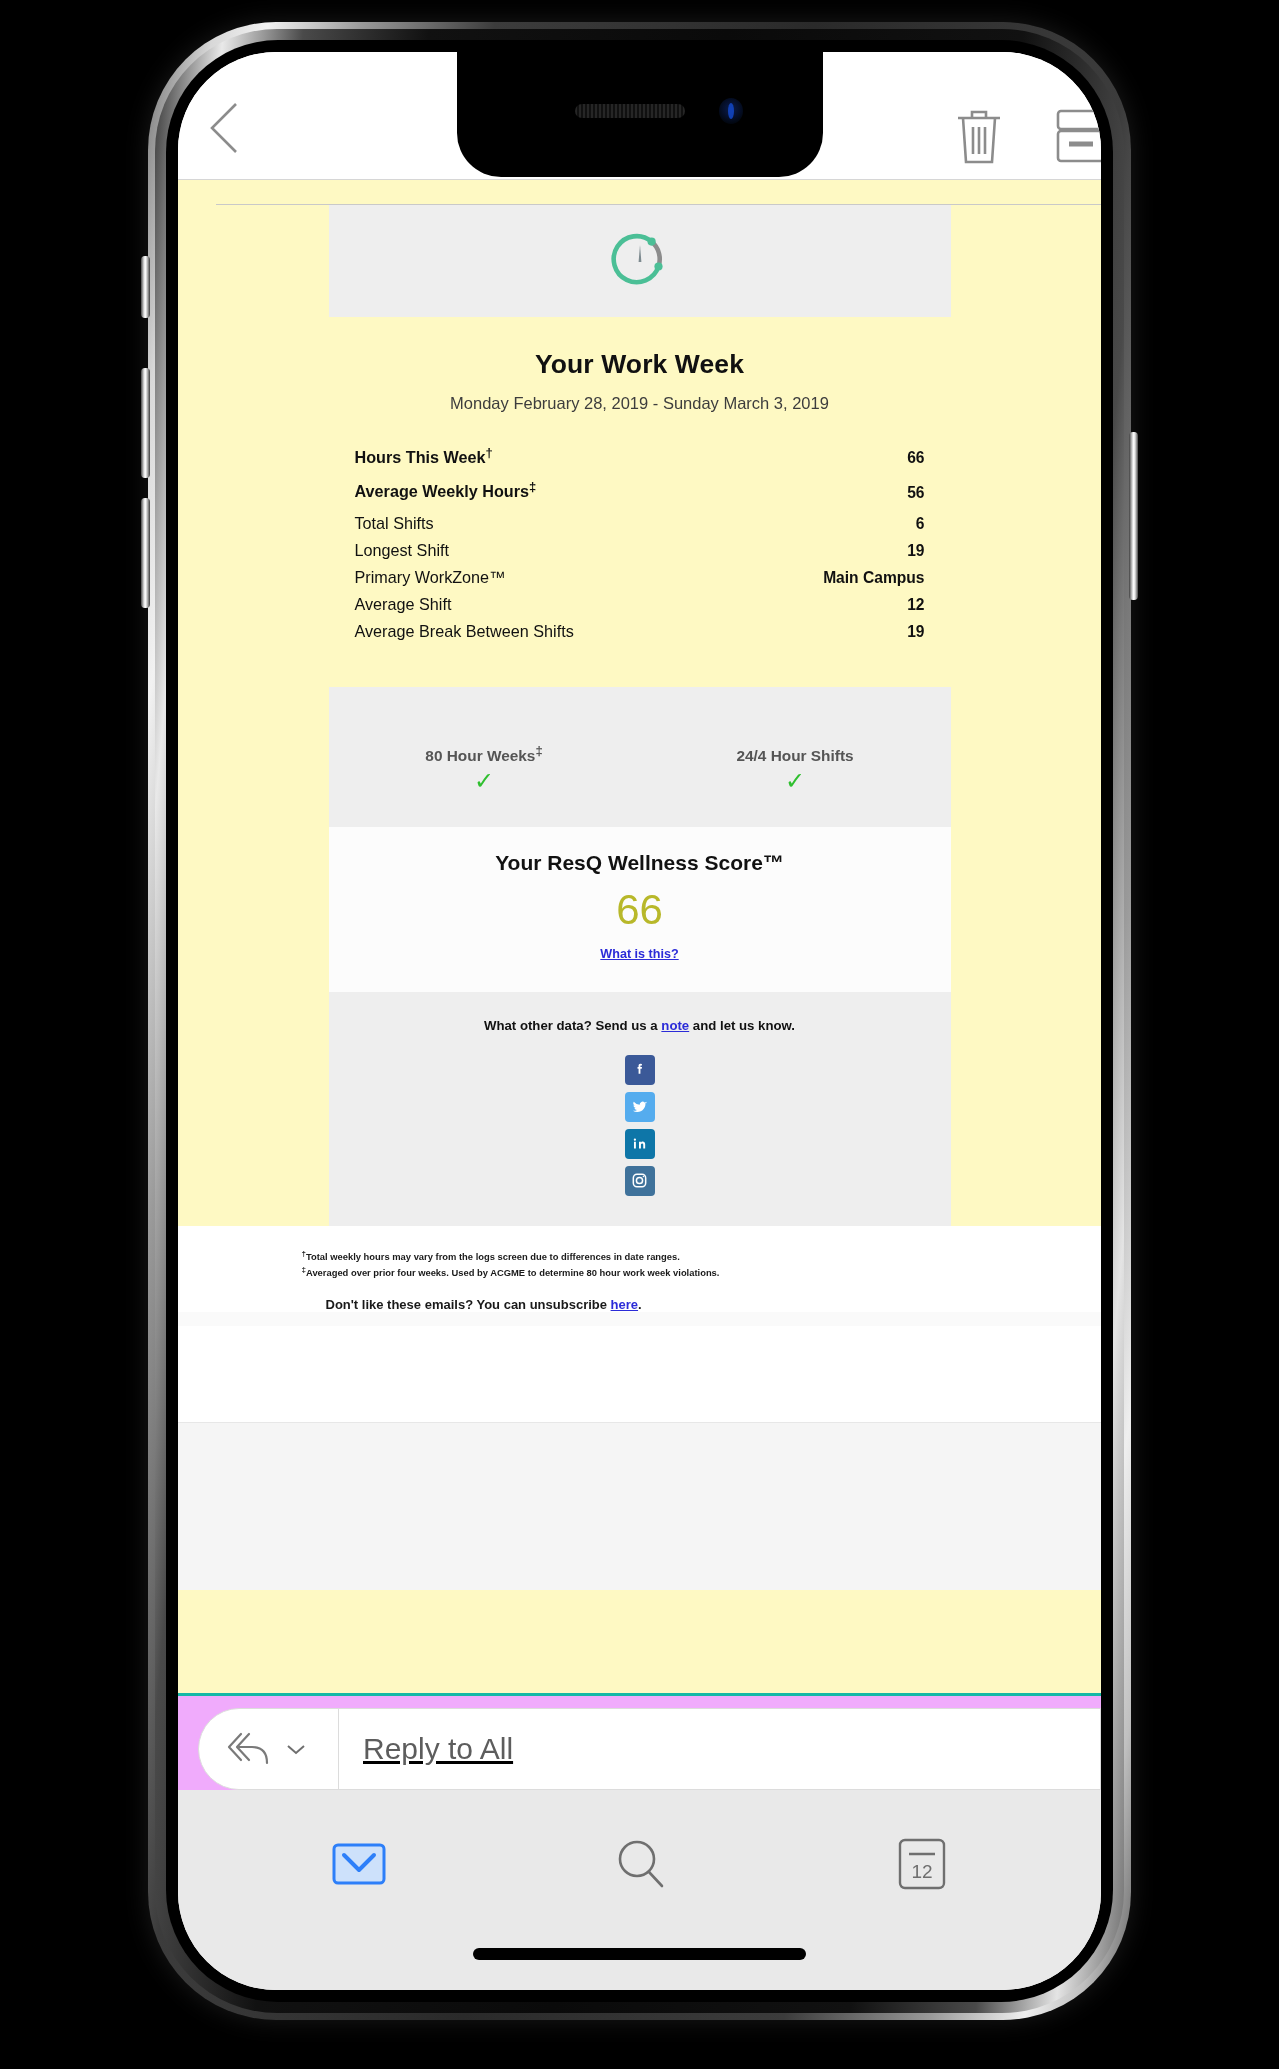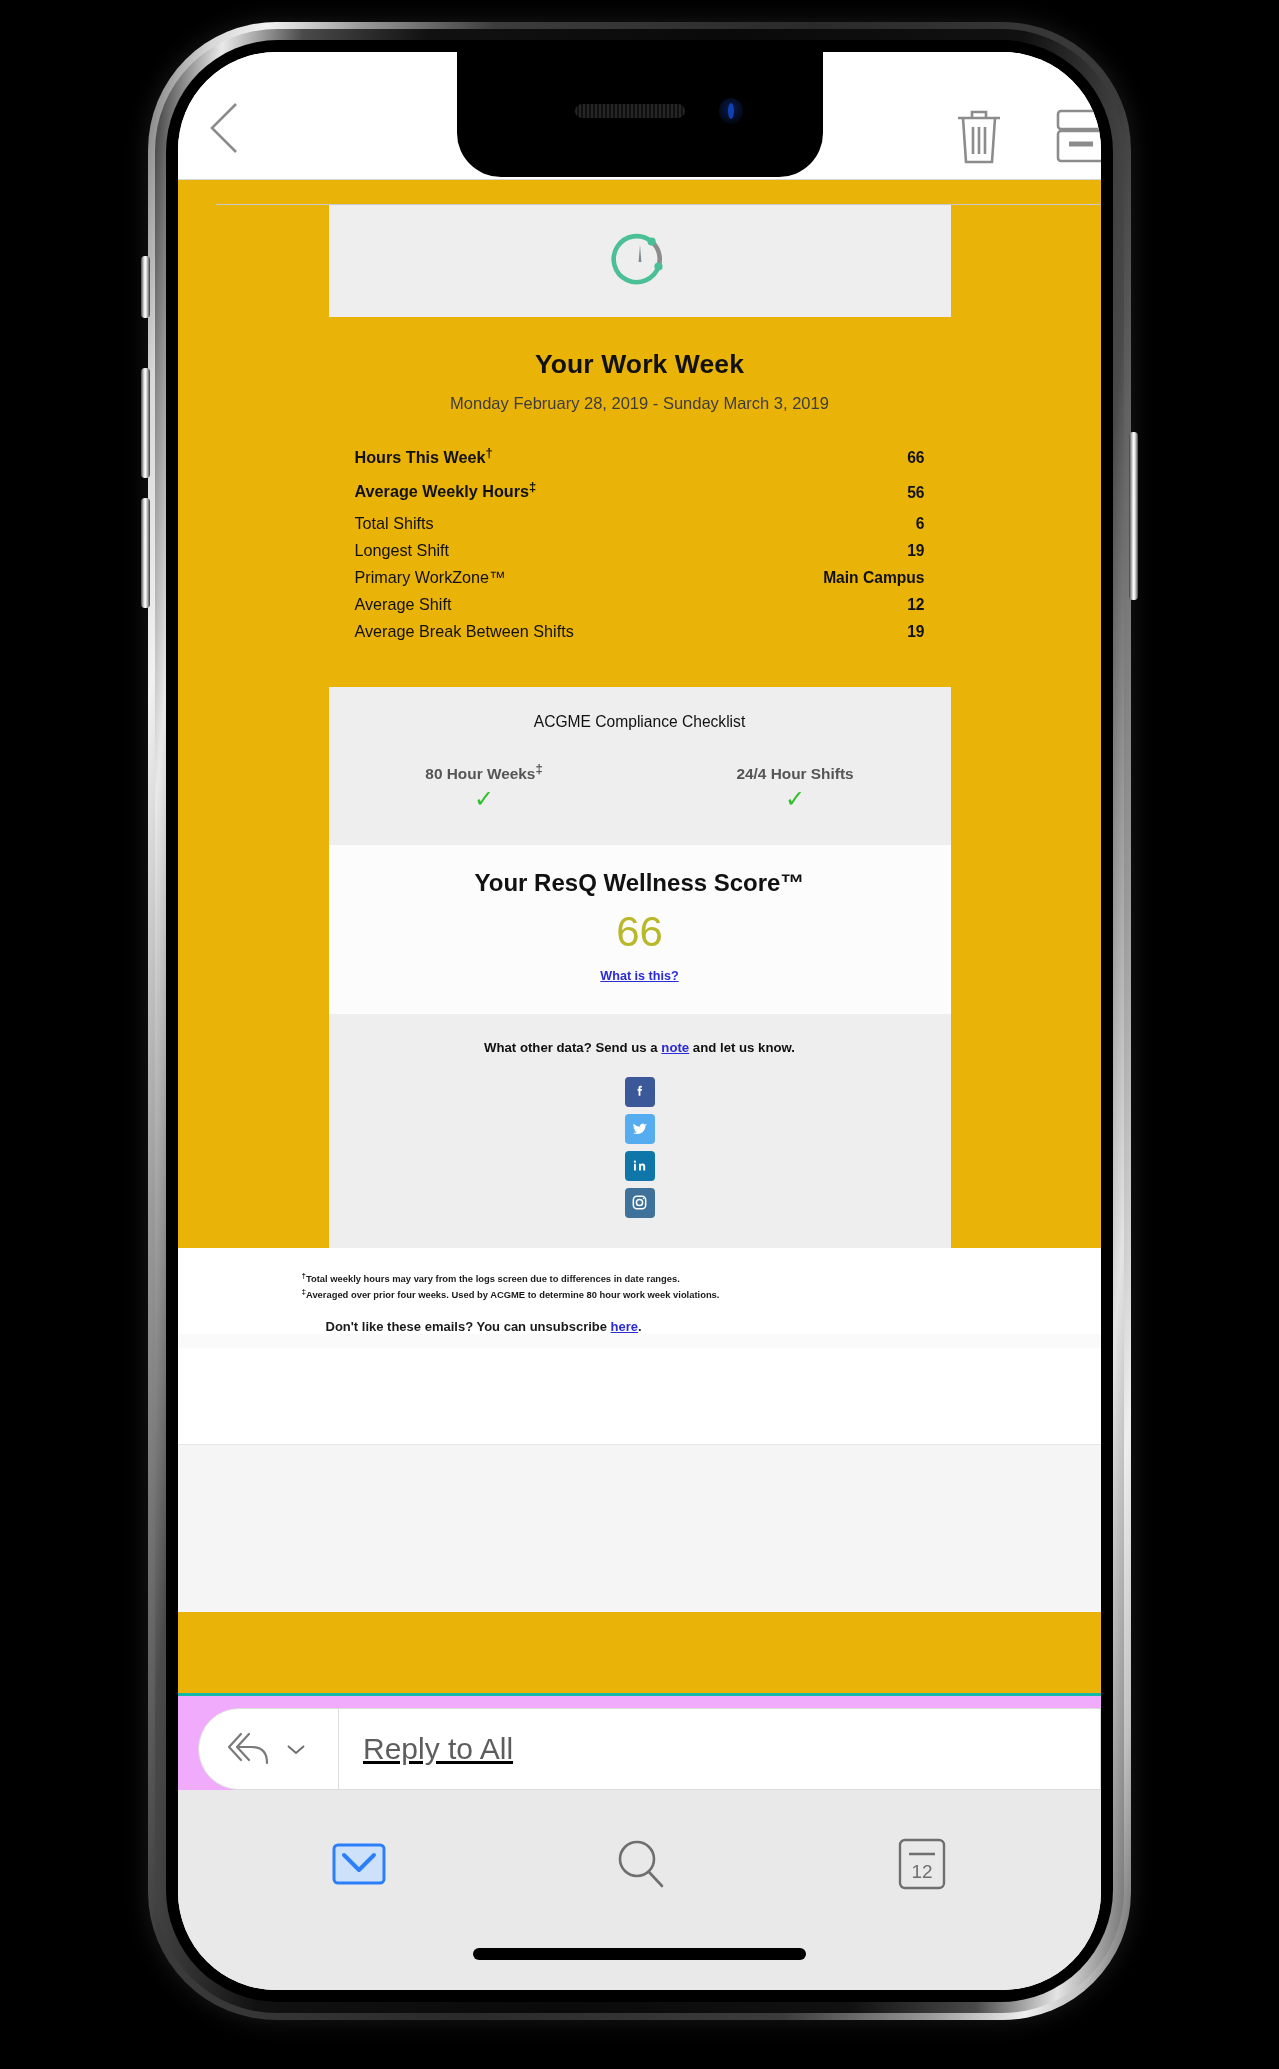--- a/index.html
+++ b/index.html
@@ -80,21 +80,21 @@
     z-index: 30;
   }
   .nav-back {
     position: absolute; left: 26px; top: 48px; width: 44px; height: 56px;
   }
   .nav-right { position: absolute; right: -8px; top: 52px; display: flex; gap: 46px; align-items: flex-start; }
   .icon-gray { stroke: #8c8c8c; fill: none; stroke-width: 2.6; }
 
   
   .mailbody {
-    position: relative; flex: 1 1 auto; background: #eab308; overflow: hidden;
+    position: relative; flex: 1 1 auto; background: #fef9c3; overflow: hidden;
   }
   .divider-top { height: 1px; background: #c9c9c9; margin: 24px 0 0 38px; }
 
   .email {
     width: 622px; margin: 0 auto; padding-top: 0;
   }
   .band-gray { background: #eeeeee; }
   .band-white { background: #fcfcfc; }
 
   .hero { height: 112px; display: flex; align-items: center; justify-content: center; }
@@ -121,21 +121,21 @@
   
   .acgme { margin-top: 38px; padding: 26px 0 34px 0; }
   .acgme-title { text-align: center; font-size: 15.6px; color: #111; }
   .acgme-grid { display: flex; margin-top: 30px; }
   .acgme-col { flex: 1; text-align: center; }
   .acgme-name { font-size: 15.4px; font-weight: 700; color: #555; }
   .acgme-check { margin-top: 4px; font-size: 24px; color: #2fbf2f; line-height: 1; }
 
   
   .wellness { padding: 24px 0 30px 0; text-align: center; }
-  .wellness-title { font-size: 24px; font-weight: 600; color: #111; }
+  .wellness-title { font-size: 21px; font-weight: 600; color: #111; }
   .wellness-score { font-size: 42px; font-weight: 400; color: #b8b82a; margin-top: 14px; line-height: 1; }
   .wellness-link { display: inline-block; margin-top: 16px; font-size: 12.6px; color: #2b2bd8;
     text-decoration: underline; font-weight: 700; }
 
   
   .social { padding: 26px 0 30px 0; text-align: center; }
   .social-text { font-size: 13.2px; color: #111; font-weight: 600; }
   .social-text a { color: #2b2bd8; text-decoration: underline; }
   .social-icons { margin-top: 22px; display: flex; flex-direction: column; align-items: center; gap: 7px; }
   .sico { width: 30px; height: 30px; border-radius: 4px; display: flex;
@@ -281,21 +281,20 @@
                 <span class="stat-label"><span>Average Shift</span></span>
                 <span class="stat-val">12</span>
               </div>
               <div class="stat-row tight">
                 <span class="stat-label"><span>Average Break Between Shifts</span></span>
                 <span class="stat-val">19</span>
               </div>
             </div>
 
             <div class="band-gray acgme">
-              <div class="acgme-title">ACGME Compliance Checklist</div>
               <div class="acgme-grid">
                 <div class="acgme-col">
                   <div class="acgme-name"><span>80 Hour Weeks</span><span class="sup">‡</span></div>
                   <div class="acgme-check">✓</div>
                 </div>
                 <div class="acgme-col">
                   <div class="acgme-name"><span>24/4 Hour Shifts</span><span class="sup"></span></div>
                   <div class="acgme-check">✓</div>
                 </div>
               </div>

